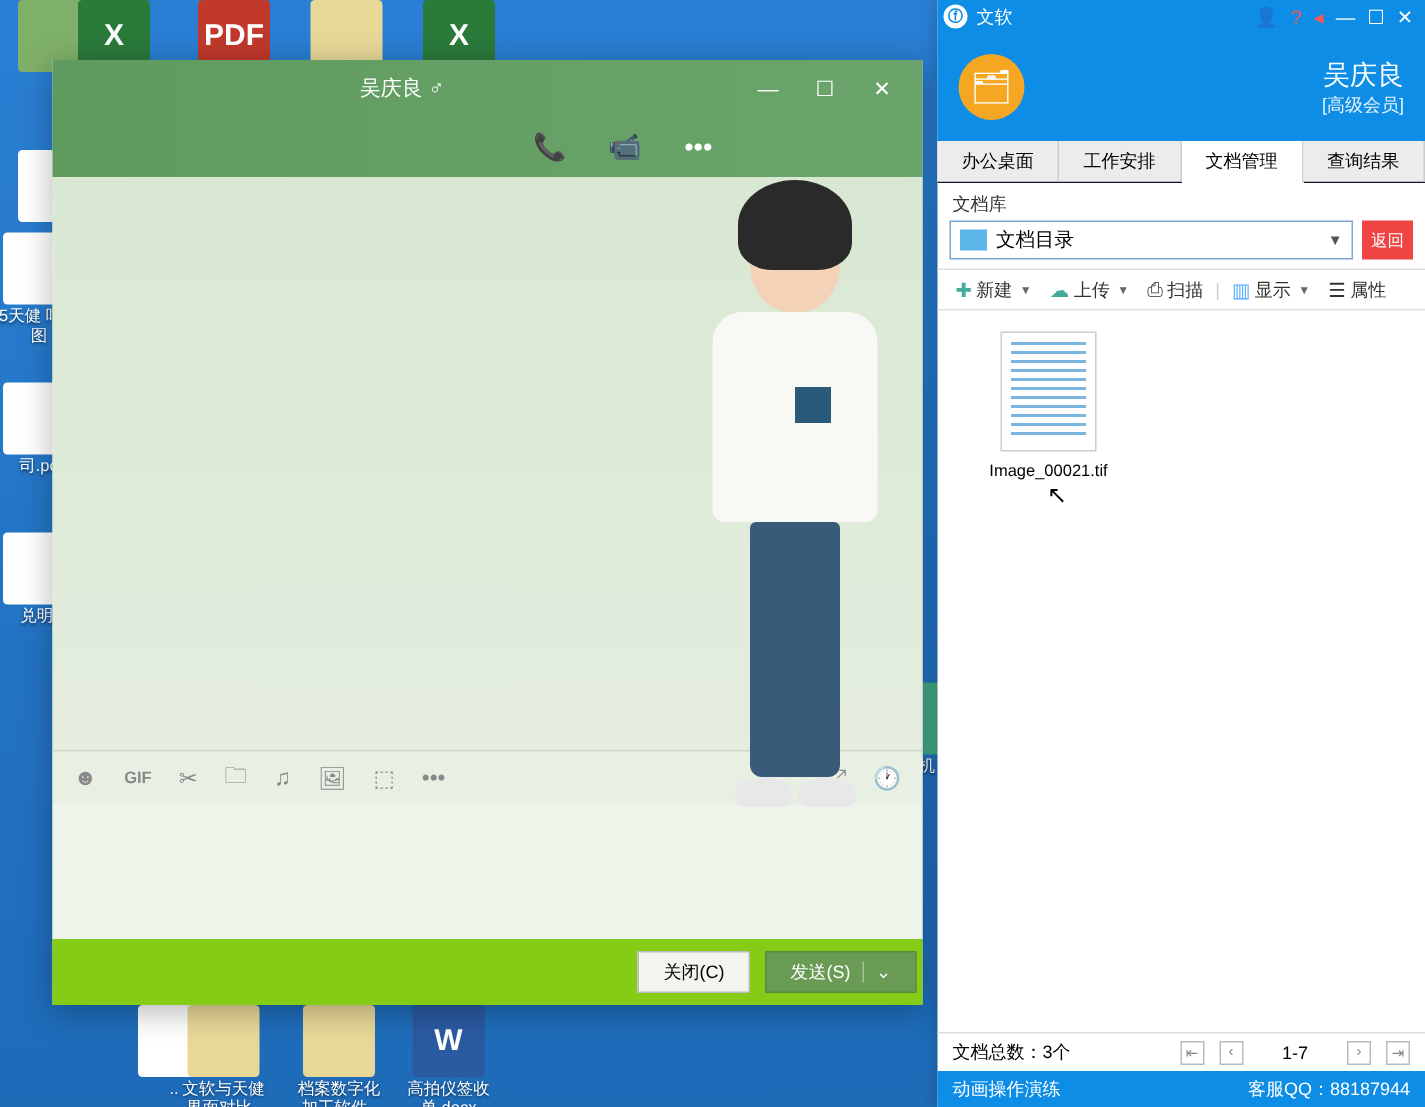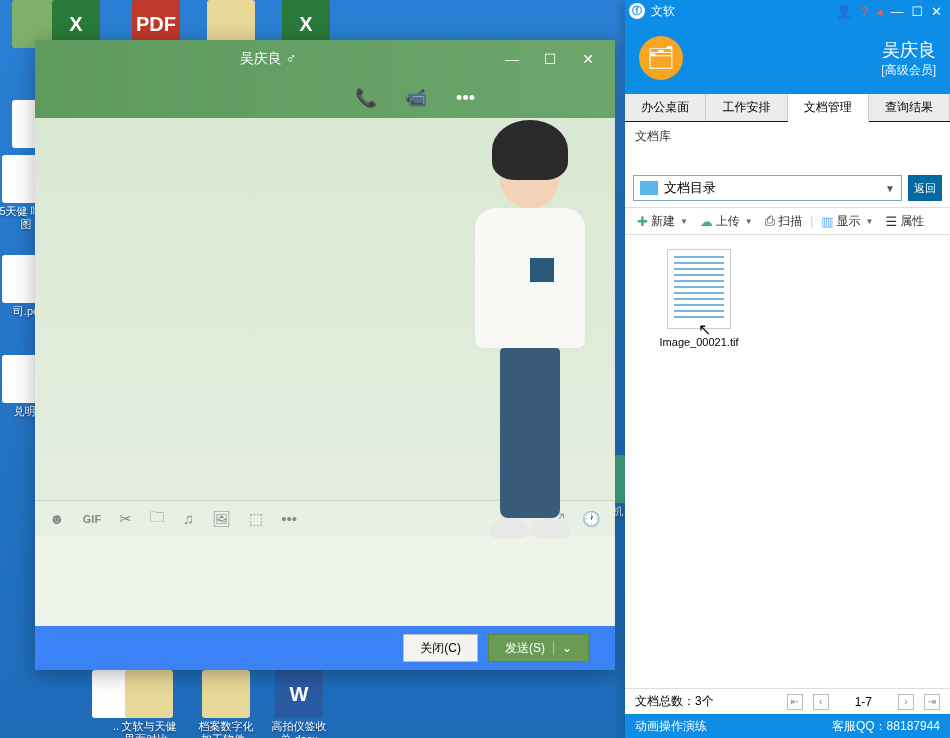--- a/index.html
+++ b/index.html
@@ -21,45 +21,45 @@
 .avatar-head { width:60px; height:70px; background:#f4d2b8; border-radius:50% 50% 45% 45%; margin:20px auto 0; position:relative; }
 .avatar-hair { position:absolute; top:-18px; left:-8px; width:76px; height:60px; background:#2a2a2a; border-radius:50% 50% 30% 30%; }
 .avatar-body { width:110px; height:140px; background:#f8f8f5; margin:0 auto; border-radius:20px 20px 8px 8px; position:relative; }
 .avatar-pocket { position:absolute; left:55px; top:50px; width:24px; height:24px; background:#2a5a7a; }
 .avatar-legs { width:60px; height:170px; background:#3a5a7a; margin:0 auto; border-radius:4px 4px 8px 8px; }
 .avatar-feet { width:80px; height:20px; margin:0 auto; display:flex; gap:4px; }
 .avatar-foot { flex:1; background:#e8e8e8; border-radius:50% 50% 20% 20%; }
 .chat-toolbar { height:36px; background:#e8f0e4; display:flex; align-items:center; padding:0 14px; gap:18px; color:#888; font-size:15px; border-top:1px solid #cdd8c8; }
 .chat-toolbar .spacer { flex:1; }
 .chat-input { height:90px; background:#eef4ea; }
-.chat-buttons { height:44px; display:flex; align-items:center; justify-content:flex-end; padding:0 26px; gap:10px; background:#3b82f6; }
+.chat-buttons { height:44px; display:flex; align-items:center; justify-content:flex-end; padding:0 4px; gap:10px; background:#84cc16; }
 .btn { height:28px; padding:0 16px; border:1px solid #bbb; background:#f4f4f0; font-size:12px; display:inline-flex; align-items:center; cursor:default; }
 .btn.send { background:#6a9b55; color:#fff; border-color:#5a8b45; }
 .btn.send .arrow { margin-left:8px; padding-left:8px; border-left:1px solid rgba(255,255,255,.4); }
 
 
 .panel { position:absolute; right:0; top:0; width:325px; height:738px; background:#fff; display:flex; flex-direction:column; box-shadow:-2px 0 10px rgba(0,0,0,.2); }
 .panel-titlebar { height:22px; background:#0d8de6; display:flex; align-items:center; color:#fff; font-size:12px; padding:0 4px; }
 .panel-titlebar .app-ico { width:16px; height:16px; background:#fff; border-radius:50%; margin-right:6px; display:inline-flex; align-items:center; justify-content:center; color:#0d8de6; font-size:10px; font-weight:bold; }
 .panel-titlebar .tspacer { flex:1; }
 .panel-titlebar .tico { margin:0 4px; font-size:13px; }
 .panel-header { height:72px; background:#0d8de6; display:flex; align-items:center; padding:0 14px; color:#fff; }
 .panel-header .uico { width:44px; height:44px; background:#f5a623; border-radius:50%; display:flex; align-items:center; justify-content:center; font-size:22px; }
 .panel-header .uinfo { flex:1; text-align:right; }
 .panel-header .uname { font-size:18px; }
 .panel-header .urole { font-size:12px; opacity:.9; }
 .tabs { height:28px; background:#ececec; display:flex; border-bottom:1px solid #0f172a; }
 .tab { flex:1; display:flex; align-items:center; justify-content:center; font-size:12px; border-right:1px solid #ccc; background:#ececec; }
 .tab.active { background:#fff; border-bottom:1px solid #fff; margin-bottom:-1px; }
 .doclib { padding:6px 10px 2px; font-size:12px; color:#333; }
-.docsel-row { display:flex; padding:0 8px 6px; gap:6px;margin-top:28px; }
+.docsel-row { display:flex; padding:0 8px 6px; gap:6px; }
 .docsel { flex:1; height:26px; border:1px solid #7aa7d4; display:flex; align-items:center; padding:0 6px; font-size:13px; background:#fff; }
 .docsel .folico { width:18px; height:14px; background:#5bb5e8; margin-right:6px; }
 .docsel .dd { margin-left:auto; color:#555; font-size:10px; }
-.backbtn { width:34px; height:26px; background:#0369a1; color:#fff; font-size:11px; display:flex; align-items:center; justify-content:center; }
+.backbtn { width:34px; height:26px; background:#ef4444; color:#fff; font-size:11px; display:flex; align-items:center; justify-content:center; }
 .toolbar2 { height:28px; border-top:1px solid #ddd; border-bottom:1px solid #ddd; display:flex; align-items:center; padding:0 8px; font-size:12px; gap:4px; }
 .tbitem { display:inline-flex; align-items:center; gap:3px; padding:2px 4px; color:#333; }
 .tbitem .ic { font-size:13px; }
 .tbitem .dd { font-size:8px; color:#666; margin-left:2px; }
 .filegrid { flex:1; padding:14px; display:flex; flex-wrap:wrap; align-content:flex-start; gap:18px 24px; }
 .fileitem { width:120px; text-align:center; font-size:11px; }
 .fileico { width:64px; height:80px; margin:0 auto 6px; border:1px solid #ccc; background:#fff; position:relative; padding:6px; }
 .fileico.doc::before { content:""; display:block; height:100%; background:repeating-linear-gradient(180deg,#7ab5e0 0 2px,transparent 2px 6px); }
 .fileico.txt { width:48px; height:52px; border:none; }
 .fileico.txt::before { content:""; position:absolute; inset:0; background:#fff; border:1px solid #9c8; border-radius:3px; }

